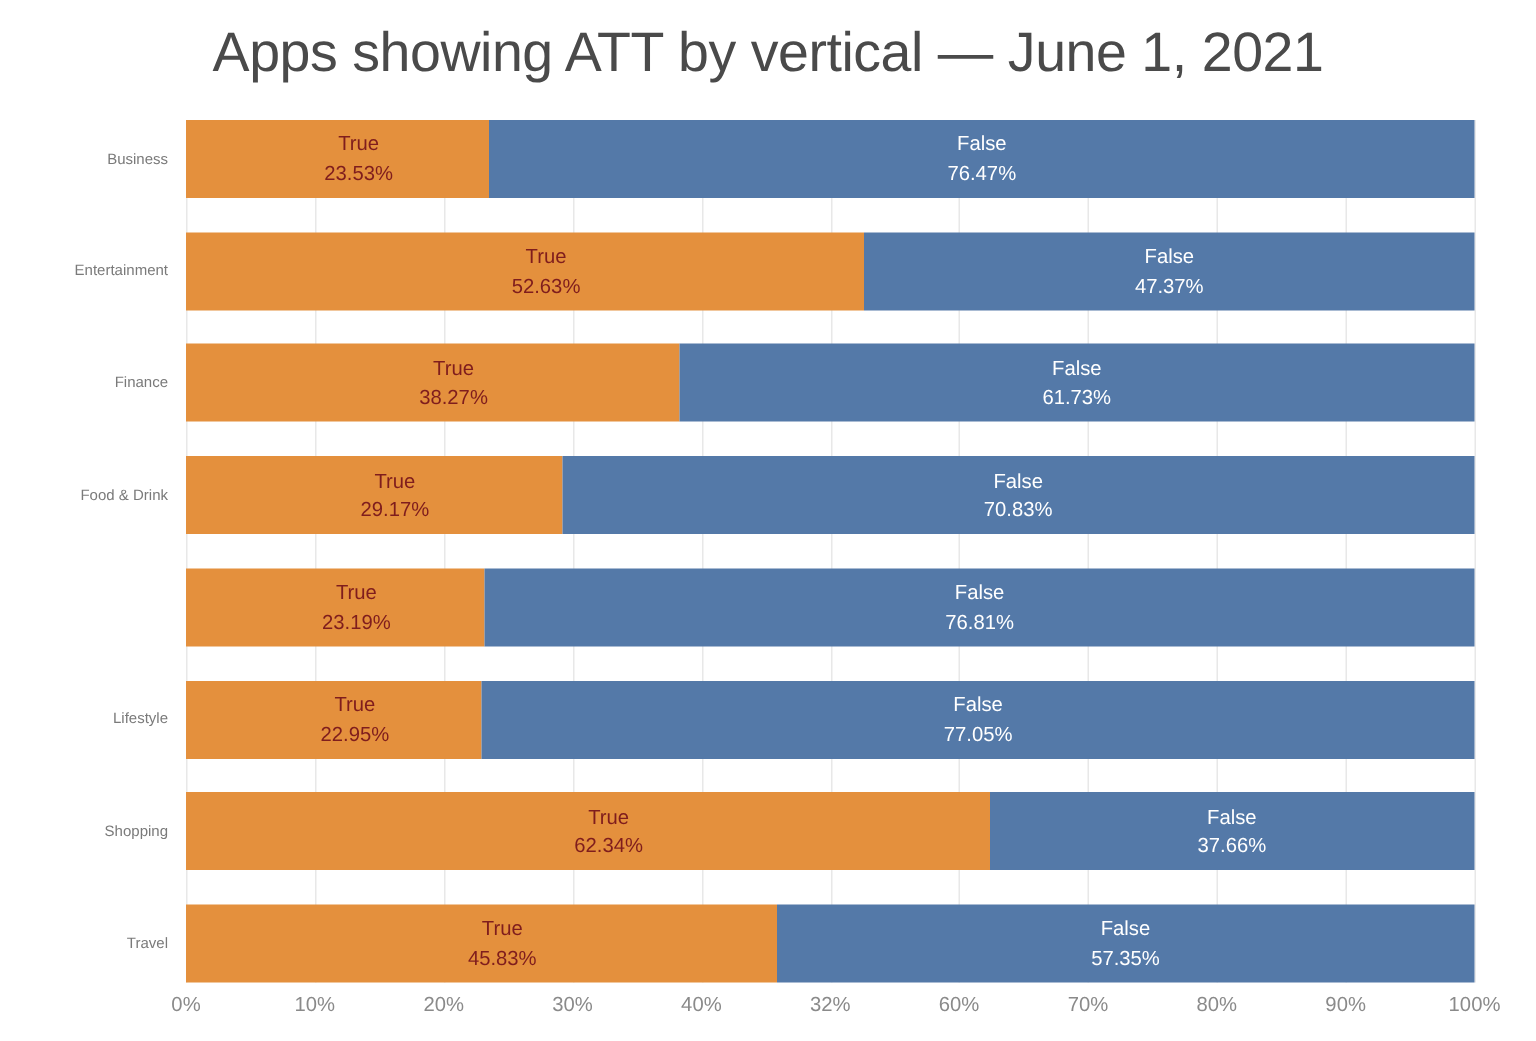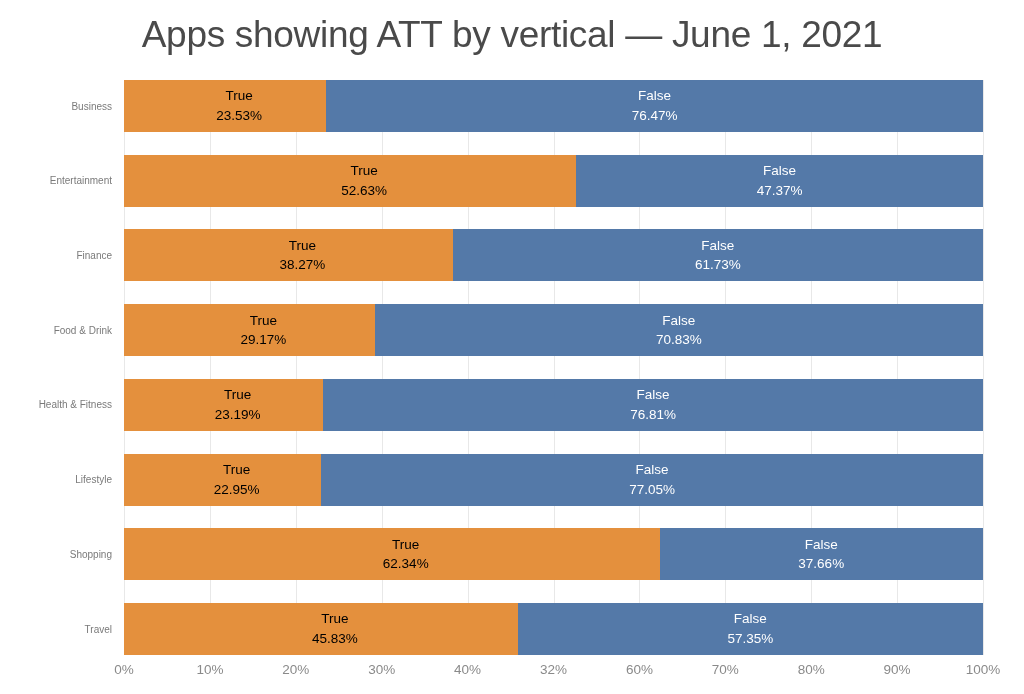--- a/index.html
+++ b/index.html
@@ -81,21 +81,21 @@
     height: 100%;
     box-sizing: border-box;
     display: flex;
     flex-direction: column;
     align-items: center;
     justify-content: center;
     overflow: hidden;
   }
   .seg-true {
     background: #e4903d;
-    color: #000000;
+    color: #7f1d1d;
     padding-left: 28px;
   }
   .seg-false {
     background: #5479a8;
     color: #ffffff;
   }
   .seg-label,
   .seg-value {
     font-size: 13.5px;
     line-height: 1.45;
@@ -152,23 +152,20 @@
         <span>Business</span>
       </div>
       <div class="y-label" style="top: 74.7143px;">
         <span>Entertainment</span>
       </div>
       <div class="y-label" style="top: 149.429px;">
         <span>Finance</span>
       </div>
       <div class="y-label" style="top: 224.143px; margin-left: 20px;">
         <span>Food &amp; Drink</span>
-      </div>
-      <div class="y-label" style="top: 298.857px;">
-        <span>Health &amp; Fitness</span>
       </div>
       <div class="y-label" style="top: 373.571px;">
         <span>Lifestyle</span>
       </div>
       <div class="y-label" style="top: 448.286px;">
         <span>Shopping</span>
       </div>
       <div class="y-label" style="top: 523px; padding-left: 34px;">
         <span>Travel</span>
       </div>

